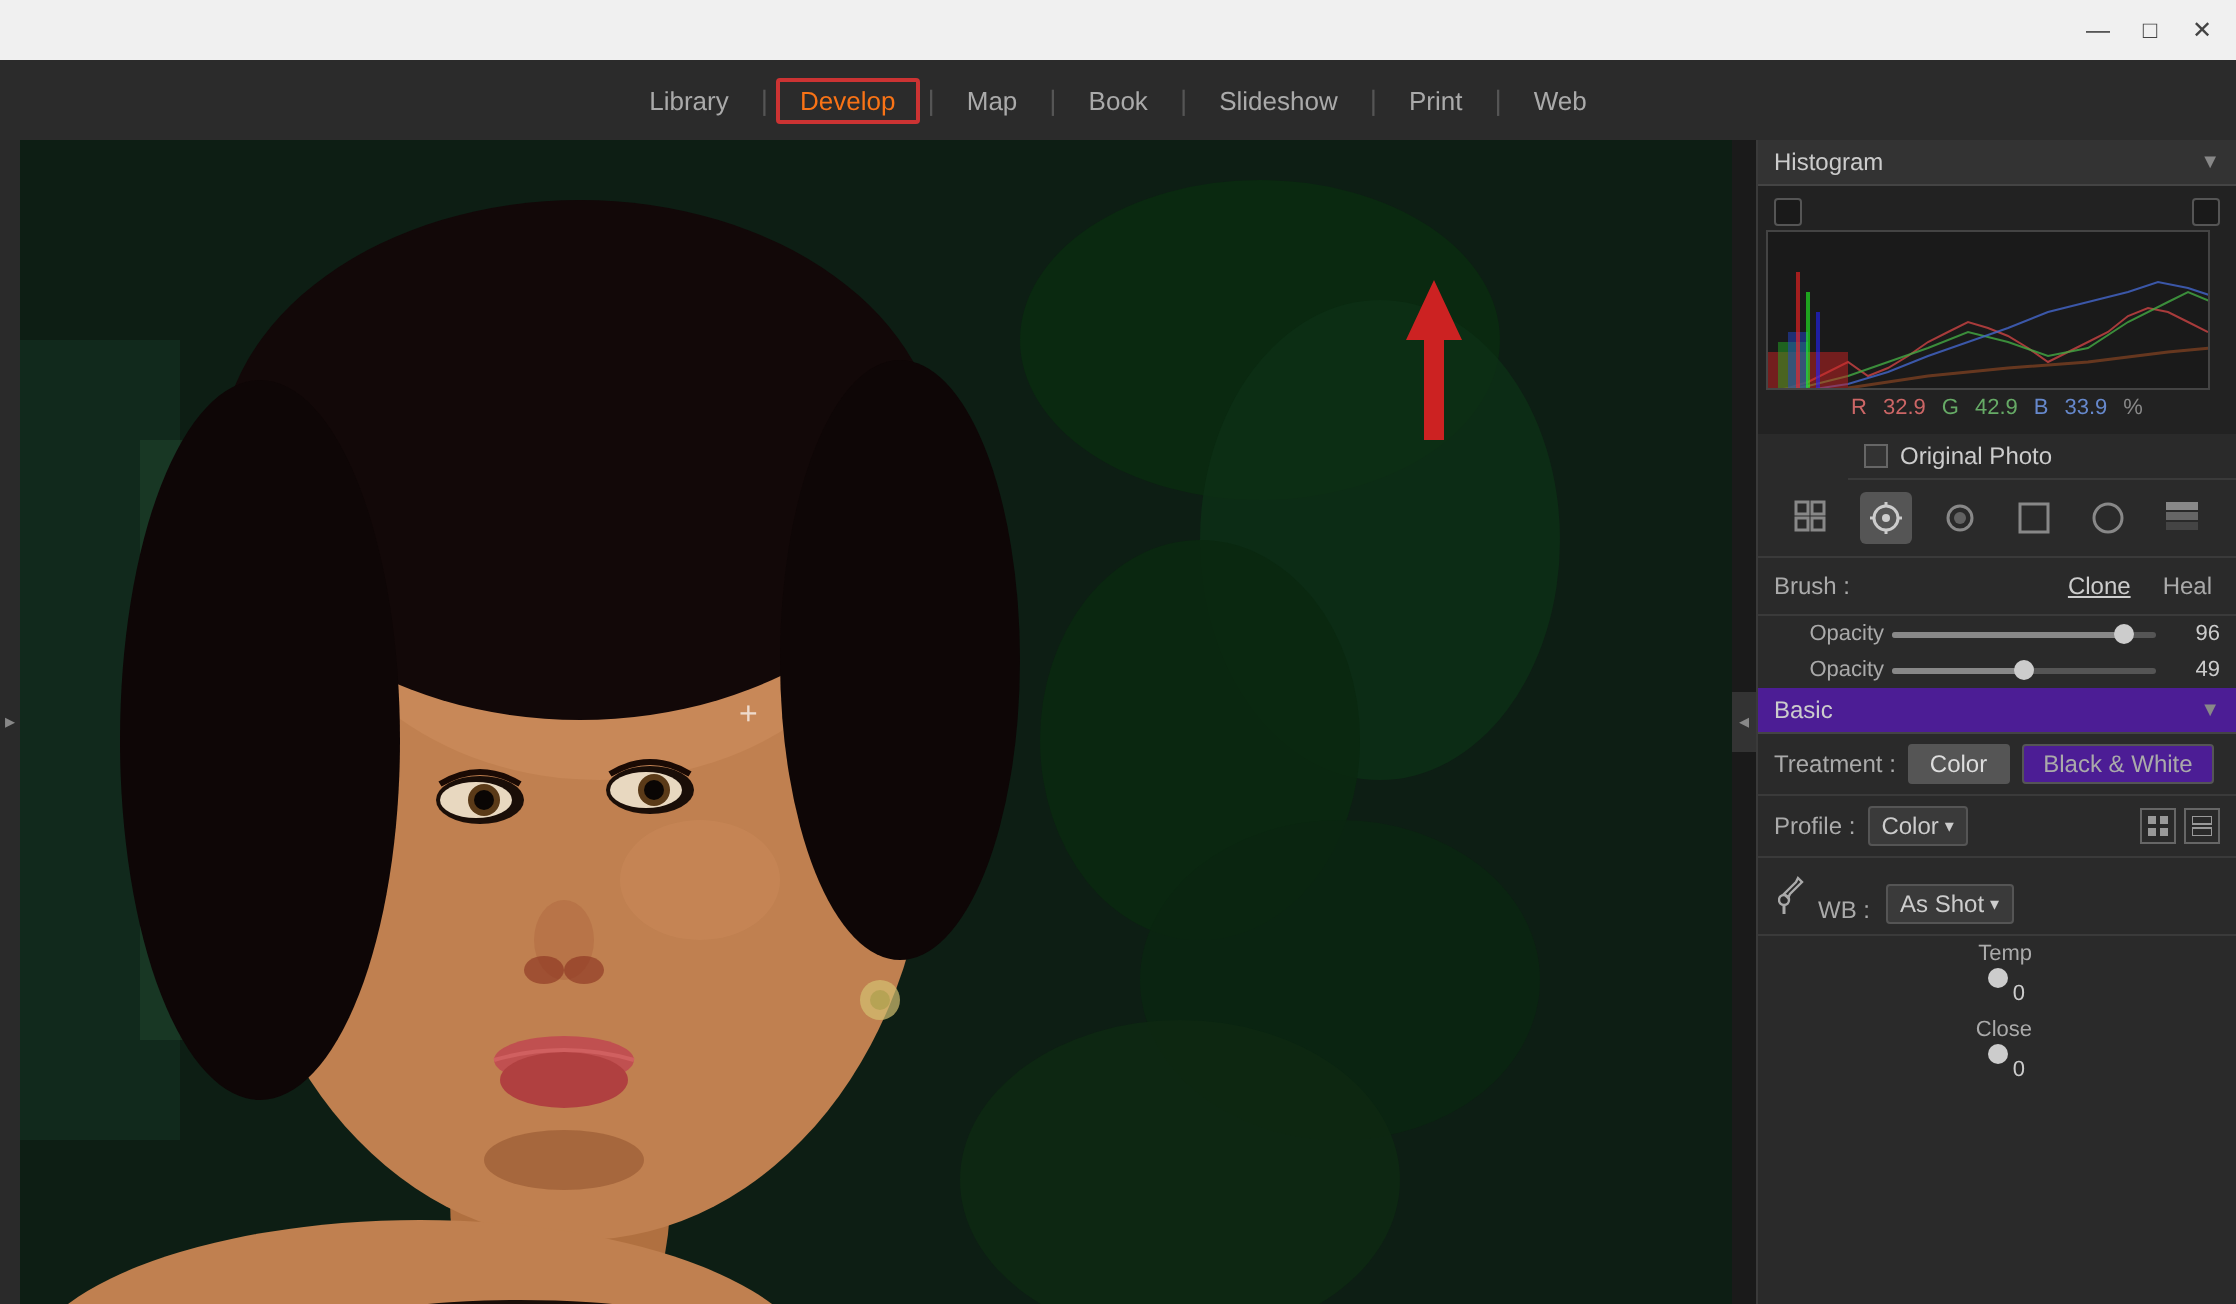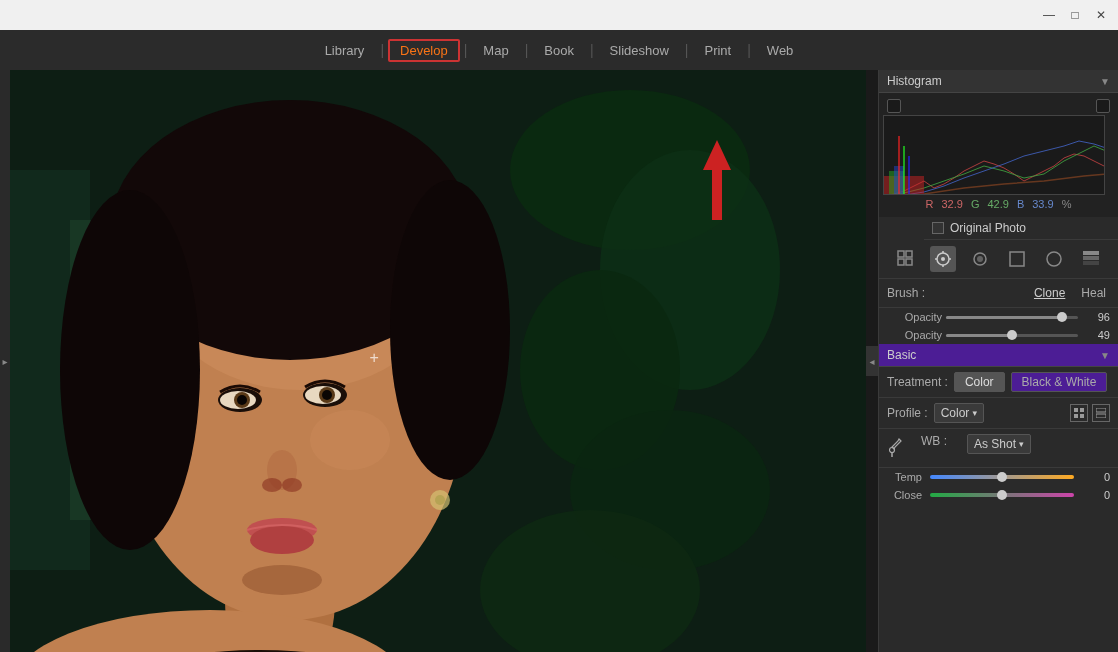--- a/index.html
+++ b/index.html
@@ -391,23 +391,23 @@
       align-items: center;
       justify-content: center;
       font-size: 9px;
       color: #999;
       cursor: pointer;
     }
 
     
     .wb-row {
       display: flex;
-      align-items: flex-start;
+      align-items: flex-end;
       padding: 5px 8px;
-      gap: 16px;
+      gap: 4px;
       border-bottom: 1px solid #3a3a3a;
     }
     .eyedropper-icon {
       width: 18px;
       height: 28px;
       display: flex;
       align-items: center;
       justify-content: center;
       cursor: pointer;
       color: #999;
@@ -426,20 +426,21 @@
       font-size: 12px;
       margin-left: 4px;
     }
 
     
     .temp-slider-row {
       display: flex;
       align-items: center;
       padding: 3px 8px;
       gap: 4px;
+      flex-direction: column;
     }
     .temp-label {
       width: 35px;
       text-align: right;
       color: #aaa;
       font-size: 11px;
     }
     .temp-track {
       flex: 1;
       height: 4px;

